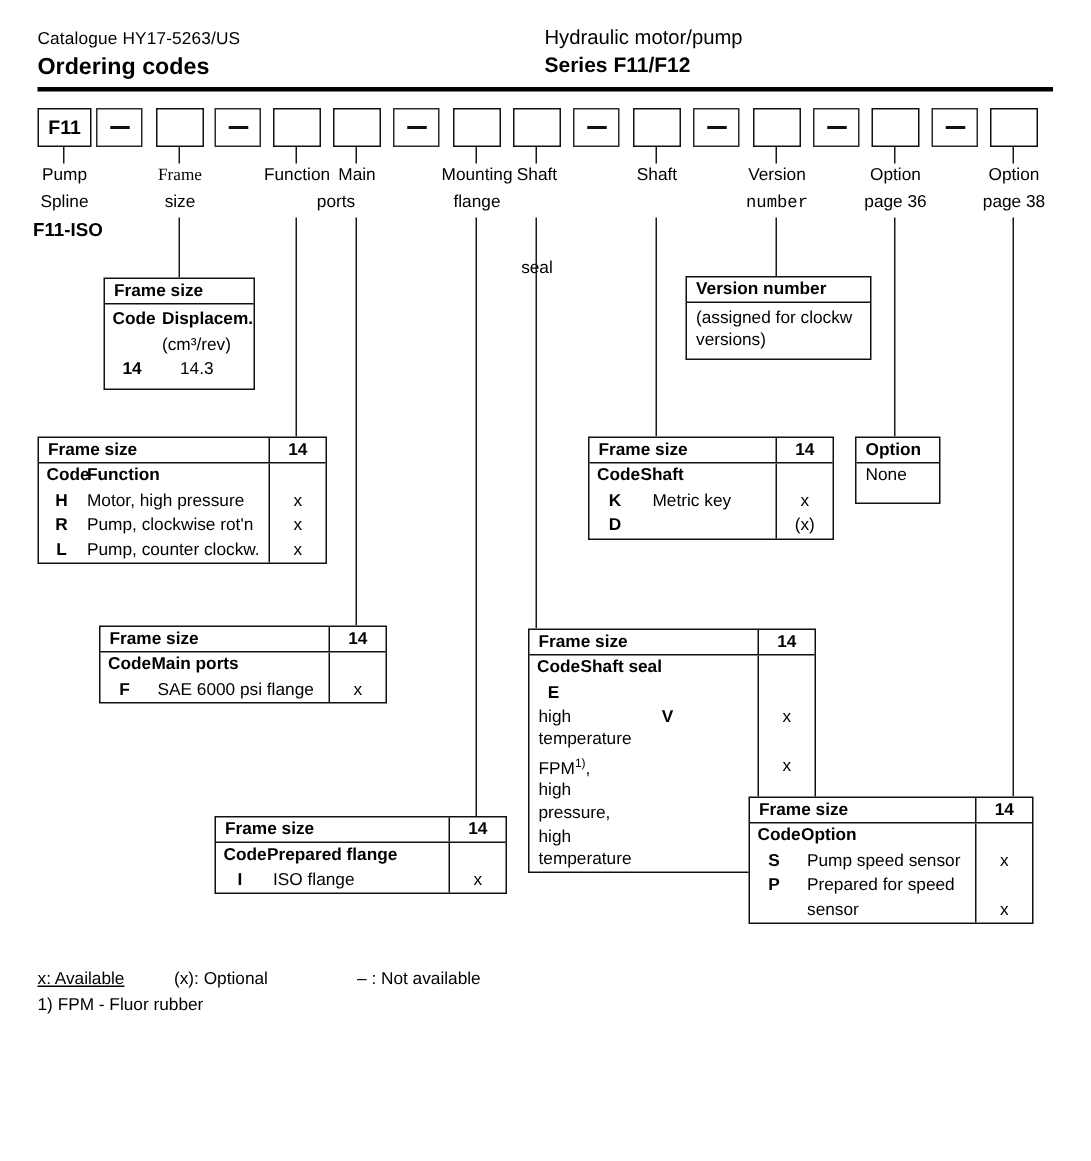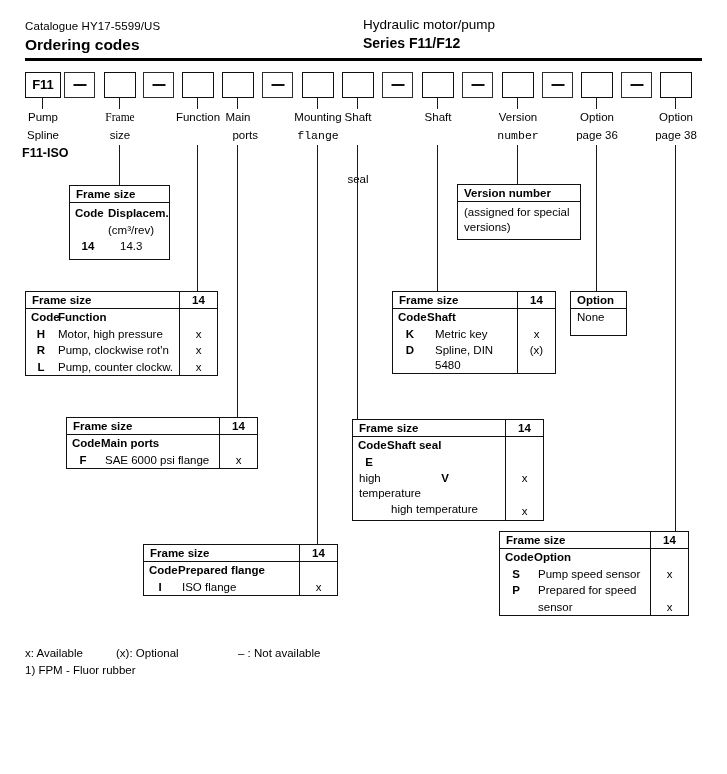--- a/index.html
+++ b/index.html
@@ -164,21 +164,21 @@
     line-height: 17px;
     white-space: nowrap;
     color: #000;
   }
 </style>
 </head>
 <body>
 
 <div id="page">
 
-  <div class="hdr-cat">Catalogue HY17-5599/US</div>
+  <div class="hdr-cat">Catalogue HY17-5263/US</div>
   <div class="hdr-title">Ordering codes</div>
   <div class="hdr-sub1">Hydraulic motor/pump</div>
   <div class="hdr-sub2">Series F11/F12</div>
   <div class="hdr-rule"></div>
 
   <div class="code-box" style="left:25px;  width:36px;">F11</div>
   <div class="code-box dash" style="left:64px;  width:31px;"></div>
   <div class="code-box" style="left:104px; width:32px;"></div>
   <div class="code-box dash" style="left:143px; width:31px;"></div>
   <div class="code-box" style="left:182px; width:32px;"></div>
@@ -198,24 +198,24 @@
   <div class="blabel" style="left:25px; top:110px; width:36px;">Pump</div>
   <div class="blabel" style="left:25px; top:128px; width:36px;">Spline</div>
   <div class="blabel" style="left:22px; top:146px; width:60px; text-align:left;"><b>F11-ISO</b></div>
 
   <div class="blabel" style="left:100px; top:110px; width:40px;font-family:Liberation Serif, serif;">Frame</div>
   <div class="blabel" style="left:100px; top:128px; width:40px;">size</div>
 
   <div class="blabel" style="left:168px; top:110px; width:60px;">Function</div>
 
   <div class="blabel" style="left:218px; top:110px; width:40px;">Main</div>
-  <div class="blabel" style="left:218px; top:128px; width:40px;text-align:right;">ports</div>
+  <div class="blabel" style="left:204px; top:128px; width:40px;">ports</div>
 
   <div class="blabel" style="left:288px; top:110px; width:60px;">Mounting</div>
-  <div class="blabel" style="left:288px; top:128px; width:60px;font-family:Liberation Mono, monospace;">flange</div>
+  <div class="blabel" style="left:288px; top:128px; width:60px;">flange</div>
 
   <div class="blabel" style="left:338px; top:110px; width:40px;">Shaft</div>
   <div class="blabel" style="left:338px; top:128px; width:40px;margin-top:44px;">seal</div>
 
   <div class="blabel" style="left:418px; top:110px; width:40px;">Shaft</div>
 
   <div class="blabel" style="left:490px; top:110px; width:56px;">Version</div>
   <div class="blabel" style="left:490px; top:128px; width:56px;font-family:Liberation Mono, monospace;">number</div>
 
   <div class="blabel" style="left:569px; top:110px; width:56px;">Option</div>
@@ -345,20 +345,21 @@
       <div class="cmain" style="padding:0;">
         <div class="grid" style="grid-template-columns: 32px 1fr;">
           <div class="gc-code hdr" style="text-align:left;padding-left:5px;">Code</div>
           <div class="gc-desc hdr">Shaft seal</div>
 
           <div class="gc-code">E</div>
           <div class="gc-code"></div>
           <div class="gc-desc" style="padding-left:6px;">high temperature</div>
 
           <div class="gc-code">V</div>
+          <div class="gc-desc" style="padding-left:6px;"><span>FPM</span><span class="sup">1)</span><span>, high pressure,</span></div>
           <div class="gc-code"></div>
           <div class="gc-desc" style="padding-left:6px;">high temperature</div>
         </div>
       </div>
       <div class="cval" style="width:38px;padding:0;">
         <div class="grid" style="grid-template-columns:1fr;">
           <div class="gc-x">&nbsp;</div>
           <div class="gc-x">&nbsp;</div>
           <div class="gc-x">x</div>
           <div class="gc-x">&nbsp;</div>
@@ -374,39 +375,38 @@
       <div class="cval" style="width:38px;font-weight:bold;">14</div>
     </div>
     <div class="trow" style="min-height:48px;">
       <div class="cmain" style="padding:0;">
         <div class="grid" style="grid-template-columns: 34px 1fr;">
           <div class="gc-code hdr" style="text-align:left;padding-left:5px;">Code</div>
           <div class="gc-desc hdr" style="padding-left:0;">Shaft</div>
           <div class="gc-code">K</div>
           <div class="gc-desc" style="padding-left:8px;">Metric key</div>
           <div class="gc-code">D</div>
-          <div class="gc-desc" style="padding-left:8px;">Spline, DIN 5480</div>
         </div>
       </div>
       <div class="cval" style="width:38px;padding:0;">
         <div class="grid" style="grid-template-columns:1fr;">
           <div class="gc-x">&nbsp;</div>
           <div class="gc-x">x</div>
           <div class="gc-x">(x)</div>
         </div>
       </div>
     </div>
   </div>
 
   <div class="tbl" style="left:457px; top:184px; width:124px;">
     <div class="trow thead">
       <div class="cmain">Version number</div>
     </div>
     <div style="padding:3px 6px 5px 6px; line-height:14.5px;">
-      <div>(assigned for special</div>
+      <div>(assigned for clockw</div>
       <div>versions)</div>
     </div>
   </div>
 
   <div class="tbl" style="left:570px; top:291px; width:57px;">
     <div class="trow thead">
       <div class="cmain">Option</div>
     </div>
     <div style="padding:2px 6px 12px 6px;">
       <div>None</div>
@@ -435,18 +435,18 @@
         <div class="grid" style="grid-template-columns:1fr;">
           <div class="gc-x">&nbsp;</div>
           <div class="gc-x">x</div>
           <div class="gc-x">&nbsp;</div>
           <div class="gc-x">x</div>
         </div>
       </div>
     </div>
   </div>
 
-  <div class="legend" style="left:25px;  top:645px;">x:  Available</div>
+  <div class="legend" style="left:25px;  top:645px;text-decoration:underline;">x:  Available</div>
   <div class="legend" style="left:116px; top:645px;">(x): Optional</div>
   <div class="legend" style="left:238px; top:645px;">– :  Not available</div>
   <div class="legend" style="left:25px;  top:662px;">1)  FPM - Fluor rubber</div>
 
 </div>
 
 </body></html>

